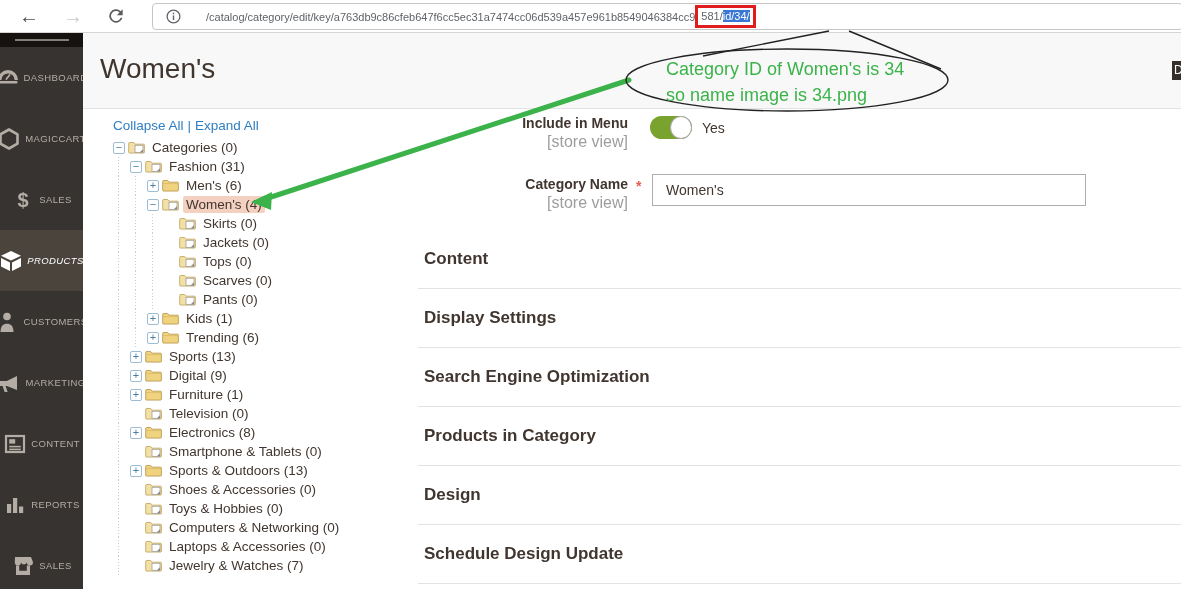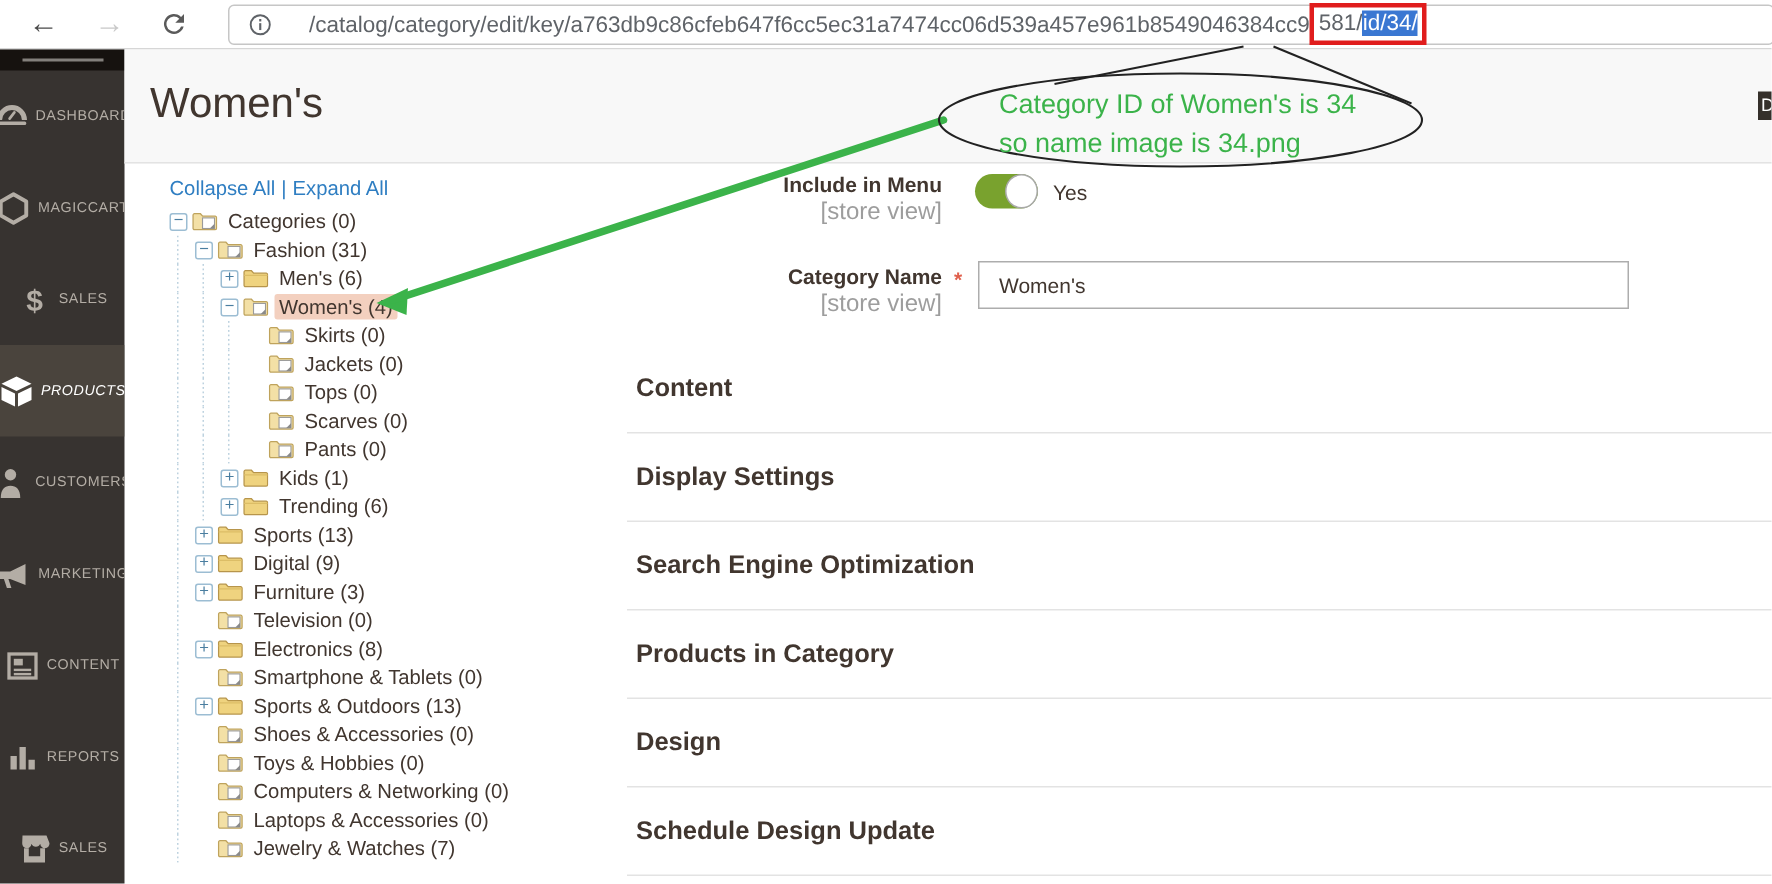--- a/index.html
+++ b/index.html
@@ -11,21 +11,21 @@
   .browser-bar { position:absolute; top:0; left:0; width:1181px; height:33px;
                  background:#fff; border-bottom:1px solid #d6d6d6; }
   .nav-btn { position:absolute; top:2px; font-size:20px; line-height:28px; width:30px;
              text-align:center; color:#4a4a4a; cursor:pointer; }
   .nav-btn.disabled { color:#c9c9c9; }
   .reload-btn { position:absolute; left:106px; top:6px; width:20px; height:20px; }
   .url-bar { position:absolute; left:152px; top:3px; right:-2px; height:27px;
              border:1px solid #c6c6c6; border-radius:4px; background:#fff;
              display:flex; align-items:center; }
   .info-icon { width:17px; height:17px; margin-left:12px; flex:0 0 auto; }
-  .url-text { margin-left:24px; font-size:15px; color:#5f6368; white-space:nowrap; }
+  .url-text { margin-left:24px; font-size:11px; color:#5f6368; white-space:nowrap; }
   .redbox { display:inline-block; border:3px solid var(--anno-box); padding:2px 3px 3px 3px;
             margin:-7px 0; position:relative; top:-1px; }
   .urlsel { background:var(--url-sel); color:#fff; }
 
   
   .sidebar { position:absolute; left:0; top:33px; width:83px; height:556px;
              background:var(--side); overflow:hidden; }
   .logo-strip { height:14px; background:#16120f; display:flex; align-items:center; justify-content:center; }
   .logo-strip .bar { width:54px; height:2px; background:#83807c; }
   .nav-item { height:61px; display:flex; flex-direction:row; align-items:center;
@@ -381,21 +381,21 @@
         </div>
         <div class="tree-row">
           <span class="guide"></span>
           <span class="tgl">+</span>
           <span class="fold">
             <svg viewBox="0 0 18 14">
               <path d="M.6 2.6a1 1 0 0 1 1-1h4.3l1.6 1.8h9a1 1 0 0 1 1 1v7.6a1 1 0 0 1-1 1H1.6a1 1 0 0 1-1-1z" fill="#efd37f" stroke="#b7954b" stroke-width=".9"></path>
               <path d="M.6 4.9h16.9" stroke="#dcbd66" stroke-width=".9"></path>
             </svg>
           </span>
-          <span class="node-label">Furniture (3)</span>
+          <span class="node-label">Furniture (1)</span>
         </div>
         <div class="tree-row">
           <span class="guide"></span>
           <span class="tgl none"></span>
           <span class="fold">
             <svg viewBox="0 0 18 14">
               <path d="M.6 2.6a1 1 0 0 1 1-1h4.3l1.6 1.8h9a1 1 0 0 1 1 1v7.6a1 1 0 0 1-1 1H1.6a1 1 0 0 1-1-1z" fill="#f3e0a6" stroke="#bfa35c" stroke-width=".9"></path>
               <rect x="7.4" y="4.6" width="8.6" height="7.6" fill="#ffffff" stroke="#9a9a9a" stroke-width=".8"></rect>
               <path d="M16 12.2h-3.4l3.4-3.4z" fill="#8a8a8a"></path>
             </svg>

